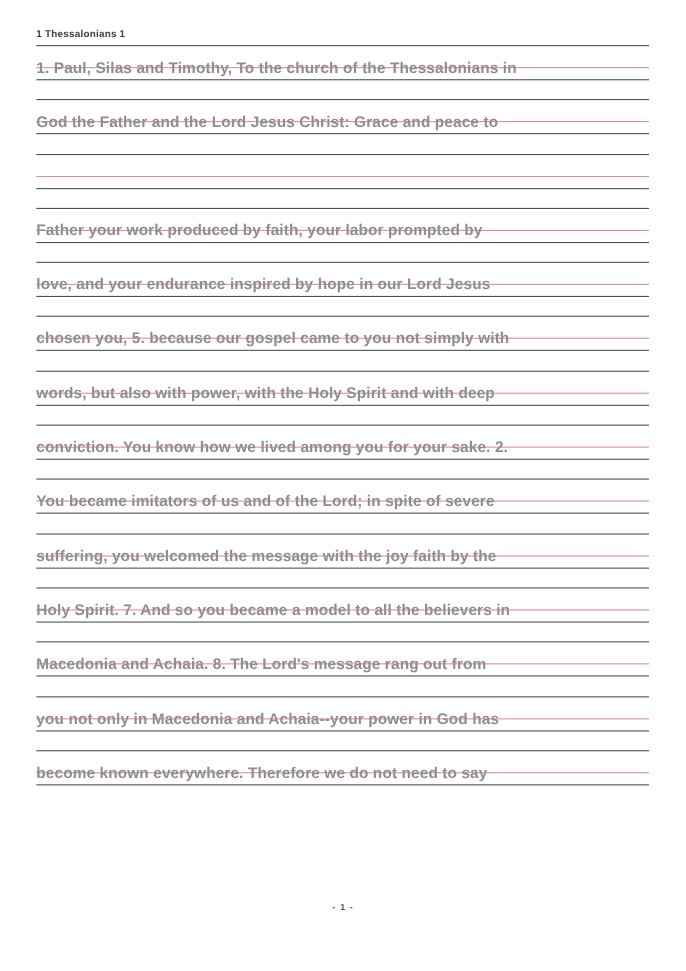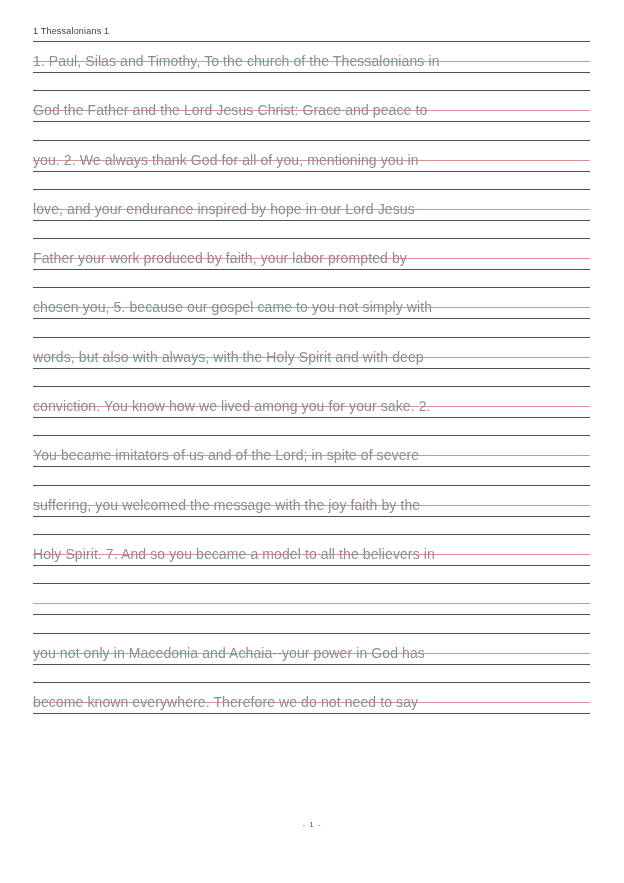--- a/index.html
+++ b/index.html
@@ -8,20 +8,21 @@
     height: 883px;
     background: #ffffff;
     font-family: "Liberation Sans", sans-serif;
     overflow: hidden;
   }
   .page {
     position: relative;
     width: 624px;
     height: 883px;
     background: #ffffff;
+    font-weight: bold;
   }
   .header {
     position: absolute;
     left: 33px;
     top: 26px;
     font-size: 9px;
     color: #3d3d3d;
     letter-spacing: 0.2px;
   }
   .lines {
@@ -79,45 +80,44 @@
         <div class="rule base"></div>
       </div>
       <div class="row">
         <div class="rule top"></div>
         <div class="line-text">God the Father and the Lord Jesus Christ: Grace and peace to</div>
         <div class="rule mid"></div>
         <div class="rule base"></div>
       </div>
       <div class="row">
         <div class="rule top"></div>
-        <div class="line-text">you. 2. We always thank God for all of you, mentioning you in</div>
+        <div class="rule mid"></div>
+        <div class="rule base"></div>
+      </div>
+      <div class="row">
+        <div class="rule top"></div>
+        <div class="line-text">Father your work produced by faith, your labor prompted by</div>
         <div class="rule mid"></div>
         <div class="rule base"></div>
       </div>
       <div class="row">
         <div class="rule top"></div>
         <div class="line-text">love, and your endurance inspired by hope in our Lord Jesus</div>
         <div class="rule mid"></div>
         <div class="rule base"></div>
       </div>
       <div class="row">
         <div class="rule top"></div>
-        <div class="line-text">Father your work produced by faith, your labor prompted by</div>
-        <div class="rule mid"></div>
-        <div class="rule base"></div>
-      </div>
-      <div class="row">
-        <div class="rule top"></div>
         <div class="line-text">chosen you, 5. because our gospel came to you not simply with</div>
         <div class="rule mid"></div>
         <div class="rule base"></div>
       </div>
       <div class="row">
         <div class="rule top"></div>
-        <div class="line-text">words, but also with always, with the Holy Spirit and with deep</div>
+        <div class="line-text">words, but also with power, with the Holy Spirit and with deep</div>
         <div class="rule mid"></div>
         <div class="rule base"></div>
       </div>
       <div class="row">
         <div class="rule top"></div>
         <div class="line-text">conviction. You know how we lived among you for your sake. 2.</div>
         <div class="rule mid"></div>
         <div class="rule base"></div>
       </div>
       <div class="row">
@@ -133,20 +133,21 @@
         <div class="rule base"></div>
       </div>
       <div class="row">
         <div class="rule top"></div>
         <div class="line-text">Holy Spirit. 7. And so you became a model to all the believers in</div>
         <div class="rule mid"></div>
         <div class="rule base"></div>
       </div>
       <div class="row">
         <div class="rule top"></div>
+        <div class="line-text">Macedonia and Achaia. 8. The Lord's message rang out from</div>
         <div class="rule mid"></div>
         <div class="rule base"></div>
       </div>
       <div class="row">
         <div class="rule top"></div>
         <div class="line-text">you not only in Macedonia and Achaia--your power in God has</div>
         <div class="rule mid"></div>
         <div class="rule base"></div>
       </div>
       <div class="row">

